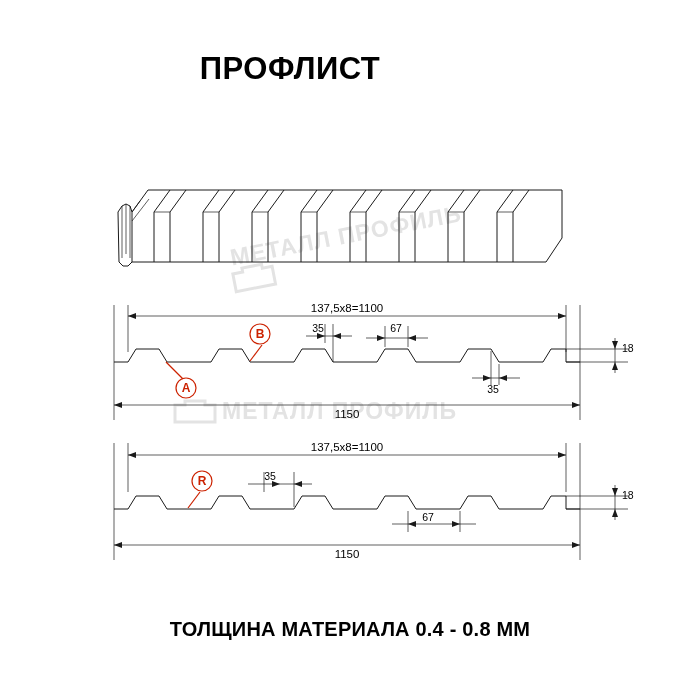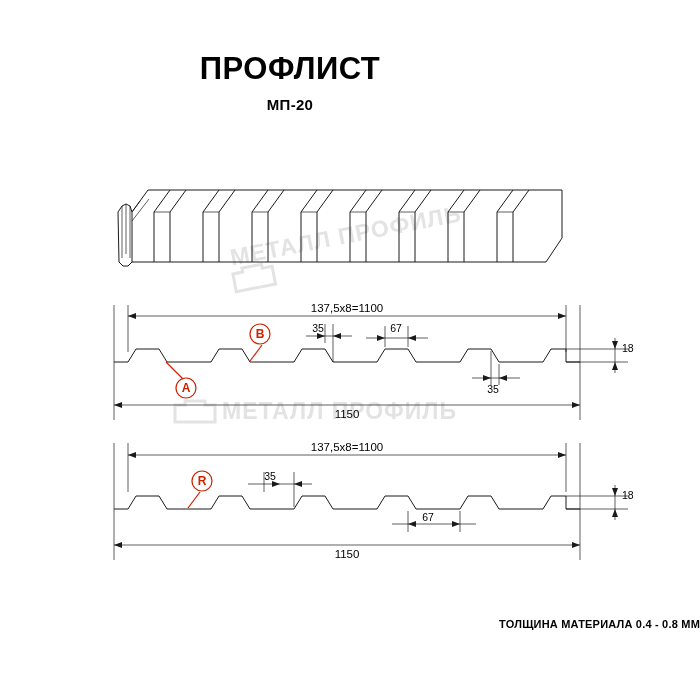--- a/index.html
+++ b/index.html
@@ -39,22 +39,22 @@
     font-weight: bold;
     color: #000000;
     margin-top: 10px;
     letter-spacing: 0.3px;
   }
   .footer-note {
     position: absolute;
     left: 0;
     top: 618px;
     width: 700px;
-    text-align: right;
-    font-size: 11px;
+    text-align: center;
+    font-size: 20px;
     font-weight: bold;
     color: #000000;
     letter-spacing: 0.2px;
   }
   svg.drawing {
     position: absolute;
     left: 0;
     top: 0;
   }
   .wm {
@@ -115,21 +115,20 @@
     stroke-width: 1.2;
   }
 </style>
 </head>
 <body>
 
 <div class="page">
 
   <div class="title-block">
     <div class="main-title">ПРОФЛИСТ</div>
-    <div class="sub-title">МП-20</div>
   </div>
 
   <div class="wm wm1">МЕТАЛЛ ПРОФИЛЬ</div>
   <svg class="wm-shape" style="left:228px; top:258px;" width="52" height="40" viewBox="0 0 52 40">
     <g transform="rotate(-11 26 20)">
       <path d="M6 30 L6 12 L16 12 L16 8 L36 8 L36 12 L46 12 L46 30 Z" fill="none" stroke="#e3e3e3" stroke-width="3"></path>
     </g>
   </svg>
 
   <div class="wm wm2">МЕТАЛЛ ПРОФИЛЬ</div>

